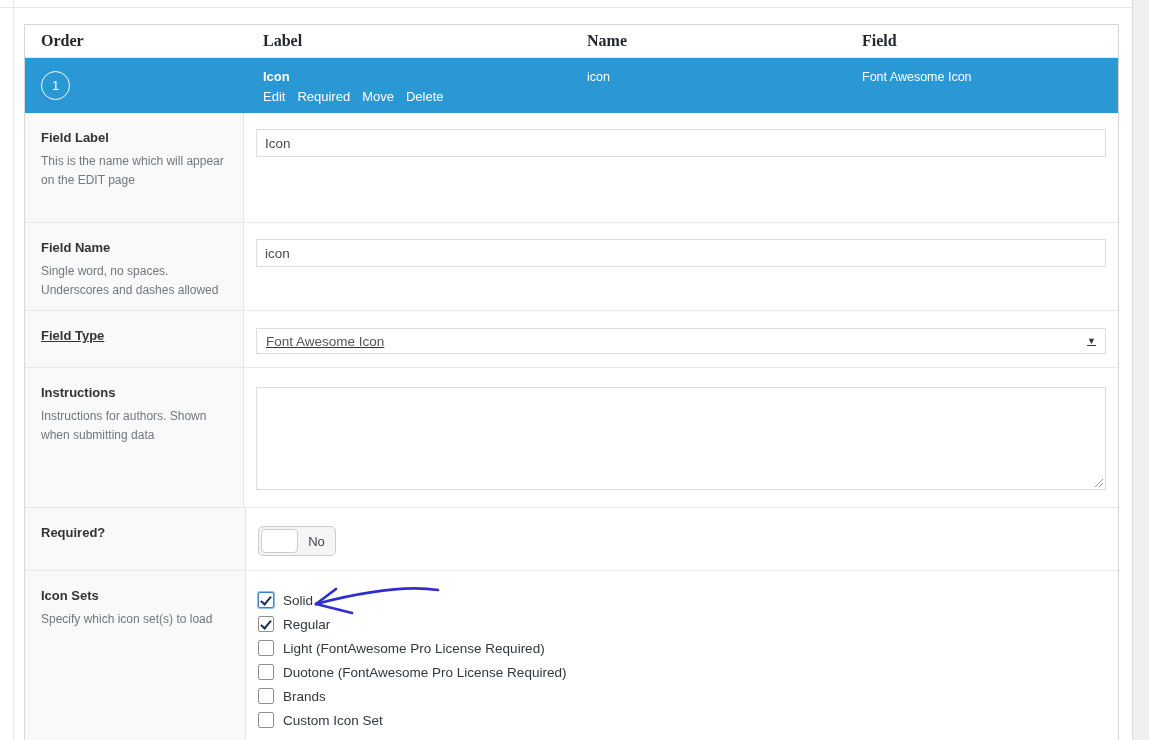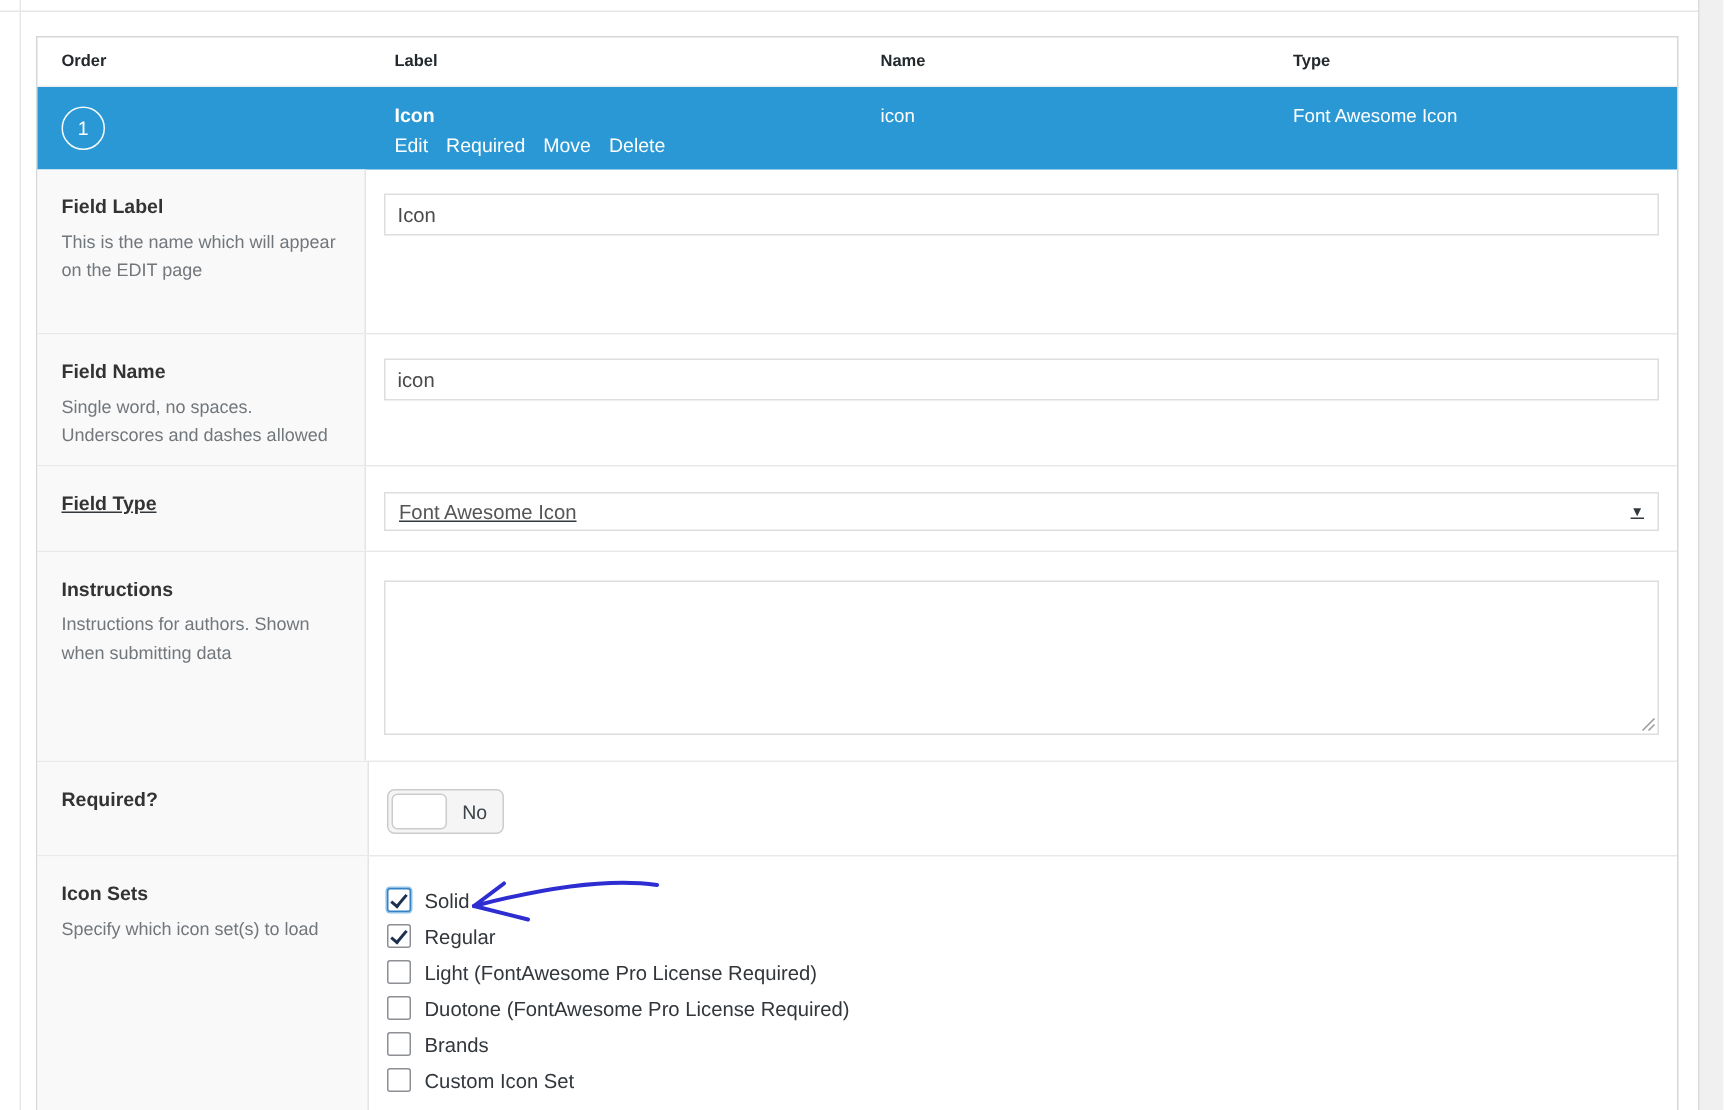--- a/index.html
+++ b/index.html
@@ -7,21 +7,21 @@
     font-family:"Liberation Sans", sans-serif; font-size:13px; color:#32373c; }
   .page { position:relative; width:1149px; height:740px; }
 
   .top-rule { position:absolute; top:7px; left:0; width:1132px; border-top:1px solid #e4e6e8; }
   .postbox-left-edge { position:absolute; left:13px; top:0; bottom:0; border-left:1px solid #e8e8e8; }
   .right-gutter { position:absolute; top:0; right:0; bottom:0; width:17px; background:#f0f0f1; border-left:1px solid #dcdcde; }
 
   .field-table { position:absolute; left:24px; top:24px; width:1095px; background:#fff; border:1px solid #d5d8db; }
 
   .thead { display:grid; grid-template-columns:222px 324px 275px 1fr; height:33px; align-items:center; border-bottom:1px solid #ededed; }
-  .thead .th { padding-left:16px; font-weight:bold; font-size:11px; color:#23282d; }
+  .thead .th { padding-left:16px; font-weight:bold; font-size:16px; color:#23282d;font-family:Liberation Serif, serif; }
 
   .field-row { display:grid; grid-template-columns:222px 324px 275px 1fr; height:55px; background:#2998d5; color:#fff; }
   .cell-order { display:flex; align-items:center; padding-left:16px; }
   .order-badge { width:29px; height:29px; border:1.5px solid rgba(255,255,255,.95); border-radius:50%;
     display:flex; align-items:center; justify-content:center; font-size:13px; color:#fff; }
   .cell-label { padding:10px 0 0 16px; }
   .field-title { font-weight:bold; font-size:13px; line-height:17px; }
   .row-actions { margin-top:4px; display:flex; gap:12px; }
   .row-actions .action { color:#fff; font-size:13px; cursor:pointer; }
   .cell-name, .cell-type { padding:12px 0 0 16px; font-size:12.5px; }
@@ -71,21 +71,21 @@
   <div class="top-rule"></div>
   <div class="postbox-left-edge"></div>
   <div class="right-gutter"></div>
 
   <div class="field-table">
 
     <div class="thead">
       <div class="th">Order</div>
       <div class="th">Label</div>
       <div class="th">Name</div>
-      <div class="th">Type</div>
+      <div class="th">Field</div>
     </div>
 
     <div class="field-row">
       <div class="cell-order">
         <div class="order-badge">1</div>
       </div>
       <div class="cell-label">
         <div class="field-title">Icon</div>
         <div class="row-actions">
 

